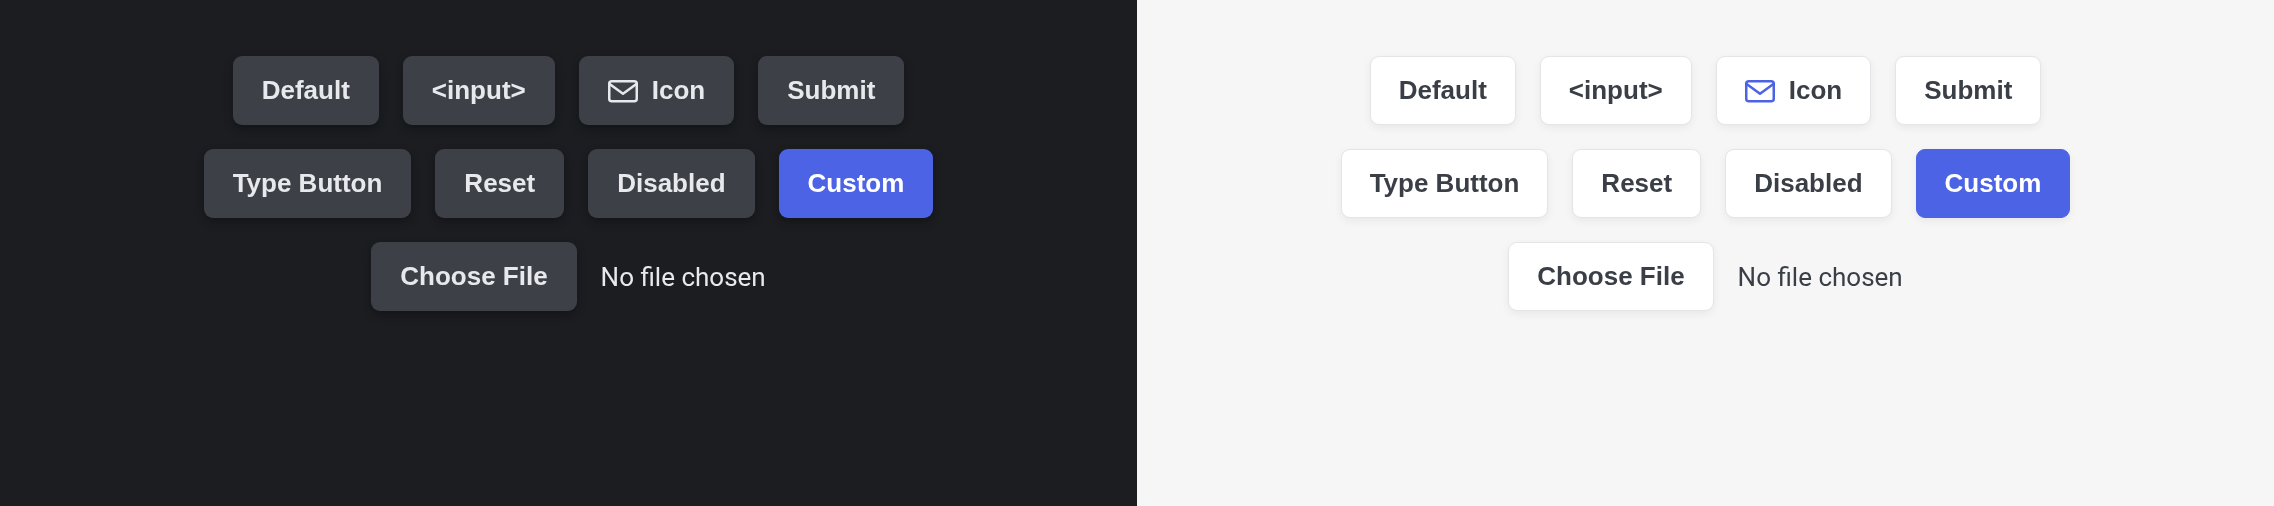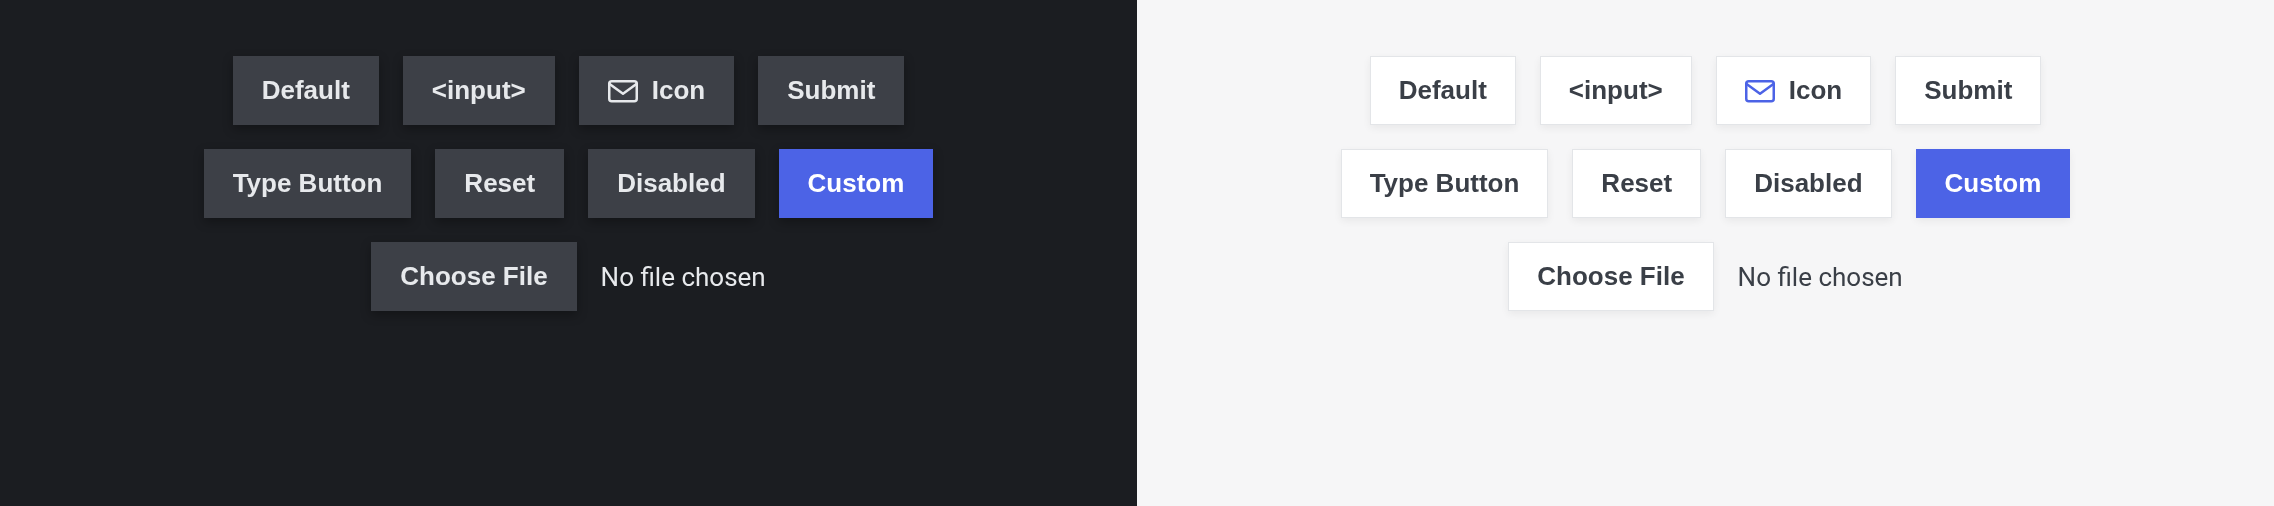--- a/index.html
+++ b/index.html
@@ -26,21 +26,21 @@
   flex-wrap: wrap;
   align-items: center;
 }
 
 .btn {
   display: inline-flex;
   align-items: center;
   justify-content: center;
   gap: 14px;
   padding: 18px 28px;
-  border-radius: 0;
+  border-radius: 9px;
   font-size: 26px;
   font-weight: 700;
   cursor: pointer;
   white-space: nowrap;
   border: 1px solid transparent;
 }
 
 .panel-dark .btn {
   background: #3d4047;
   color: #e7e9ec;

